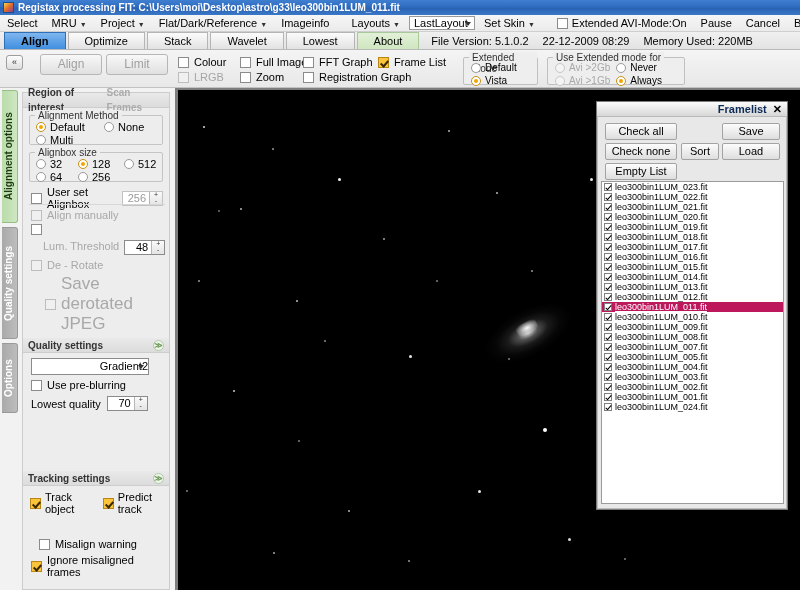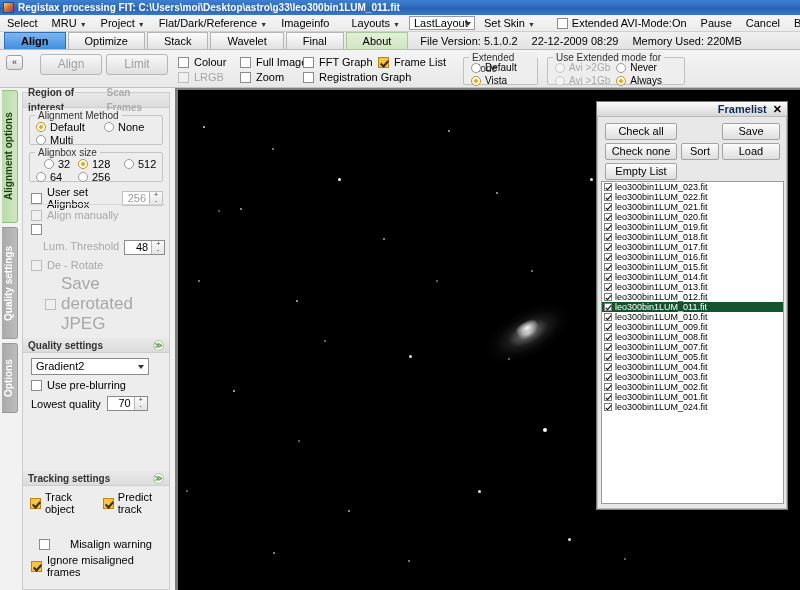--- a/index.html
+++ b/index.html
@@ -352,21 +352,21 @@
     border: 1px solid #9b9b9b;
     overflow: hidden;
   }
   .fl-row {
     height: 10px; line-height: 10px;
     display: flex; align-items: center;
     padding-left: 2px; gap: 3px;
     font-size: 9px;
     white-space: nowrap;
   }
-  .fl-row.sel { background: #14532d; color: #ffffff; }
+  .fl-row.sel { background: #be185d; color: #ffffff; text-decoration: underline; }
   .fl-chk {
     width: 8px; height: 8px; border: 1px solid #808080; background: #fff;
     position: relative; flex: 0 0 auto;
   }
   .fl-chk::after {
     content:""; position:absolute; left:2px; top:0px;
     width:2px; height:5px;
     border: solid #000; border-width: 0 1.5px 1.5px 0;
     transform: rotate(42deg);
   }
@@ -404,21 +404,21 @@
     <div class="menuitem"><span>Cancel</span></div>
     <div class="menuitem"><span>Batch</span></div>
   </div>
 
   <div class="tabrow">
     <div style="width:4px"></div>
     <div class="tab active"><span>Align</span></div>
     <div class="tab"><span>Optimize</span></div>
     <div class="tab"><span>Stack</span></div>
     <div class="tab"><span>Wavelet</span></div>
-    <div class="tab"><span>Final</span></div>
+    <div class="tab"><span>Lowest</span></div>
     <div class="tab about"><span>About</span></div>
     <div class="statusline">
       <span>File Version: 5.1.0.2</span>
       <span>22-12-2009 08:29</span>
       <span>Memory Used: 220MB</span>
     </div>
   </div>
 
   <div class="toolrow">
     <div class="collapse-btn"><span>«</span></div>
@@ -537,21 +537,21 @@
           <span class="radio"></span>
           <span>Multi</span>
         </div>
       </div>
     </div>
 
     <div class="gbox" style="left:6px; top:59px; width:134px; height:30px;">
       <span class="legend">Alignbox size</span>
       <div style="position:absolute; left:6px; top:4px; width:124px;">
         <div style="display:flex;">
-          <div class="rrow" style="width:42px;justify-content:center;">
+          <div class="rrow" style="width:42px;">
             <span class="radio"></span>
             <span>32</span>
           </div>
           <div class="rrow" style="width:46px;">
             <span class="radio on"></span>
             <span>128</span>
           </div>
           <div class="rrow">
             <span class="radio"></span>
             <span>512</span>
@@ -605,21 +605,21 @@
 
     <div style="position:absolute; left:22px; top:181px; display:flex; align-items:center; gap:5px;">
       <span class="chk-box dis"></span>
       <span class="dim-txt" style="font-size:17px;">Save derotated JPEG</span>
     </div>
 
     <div class="grp-header" style="position:absolute; left:0; top:245px; width:146px;">
       <span>Quality settings</span>
       <span class="collapse-circle">≫</span>
     </div>
-    <div class="combo" style="position:absolute; left:8px; top:265px; width:118px;">
+    <div class="combo" style="position:absolute; left:8px; top:265px; width:118px;text-align:right;">
       <span>Gradient2</span>
       <span class="cb-arrow"></span>
     </div>
     <div style="position:absolute; left:8px; top:286px; display:flex; align-items:center; gap:5px;">
       <span class="chk-box"></span>
       <span style="font-size:11px;">Use pre-blurring</span>
     </div>
     <div style="position:absolute; left:8px; top:303px; display:flex; align-items:center; gap:6px;">
       <span style="font-size:11px;">Lowest quality</span>
       <span class="spin">
@@ -631,21 +631,21 @@
     <div class="grp-header" style="position:absolute; left:0; top:378px; width:146px;">
       <span>Tracking settings</span>
       <span class="collapse-circle">≫</span>
     </div>
     <div style="position:absolute; left:7px; top:398px; display:flex; align-items:center; gap:4px;">
       <span class="chk-box checked"></span>
       <span style="font-size:11px;">Track object</span>
       <span class="chk-box checked" style="margin-left:4px;"></span>
       <span style="font-size:11px;">Predict track</span>
     </div>
-    <div style="position:absolute; left:16px; top:445px; display:flex; align-items:center; gap:20px;">
+    <div style="position:absolute; left:16px; top:445px; display:flex; align-items:center; gap:5px;">
       <span class="chk-box"></span>
       <span style="font-size:11px;">Misalign warning</span>
     </div>
     <div style="position:absolute; left:8px; top:461px; display:flex; align-items:center; gap:5px;">
       <span class="chk-box checked"></span>
       <span style="font-size:11px;">Ignore misaligned frames</span>
     </div>
   </div>
 
   <div class="canvas-wrap">

